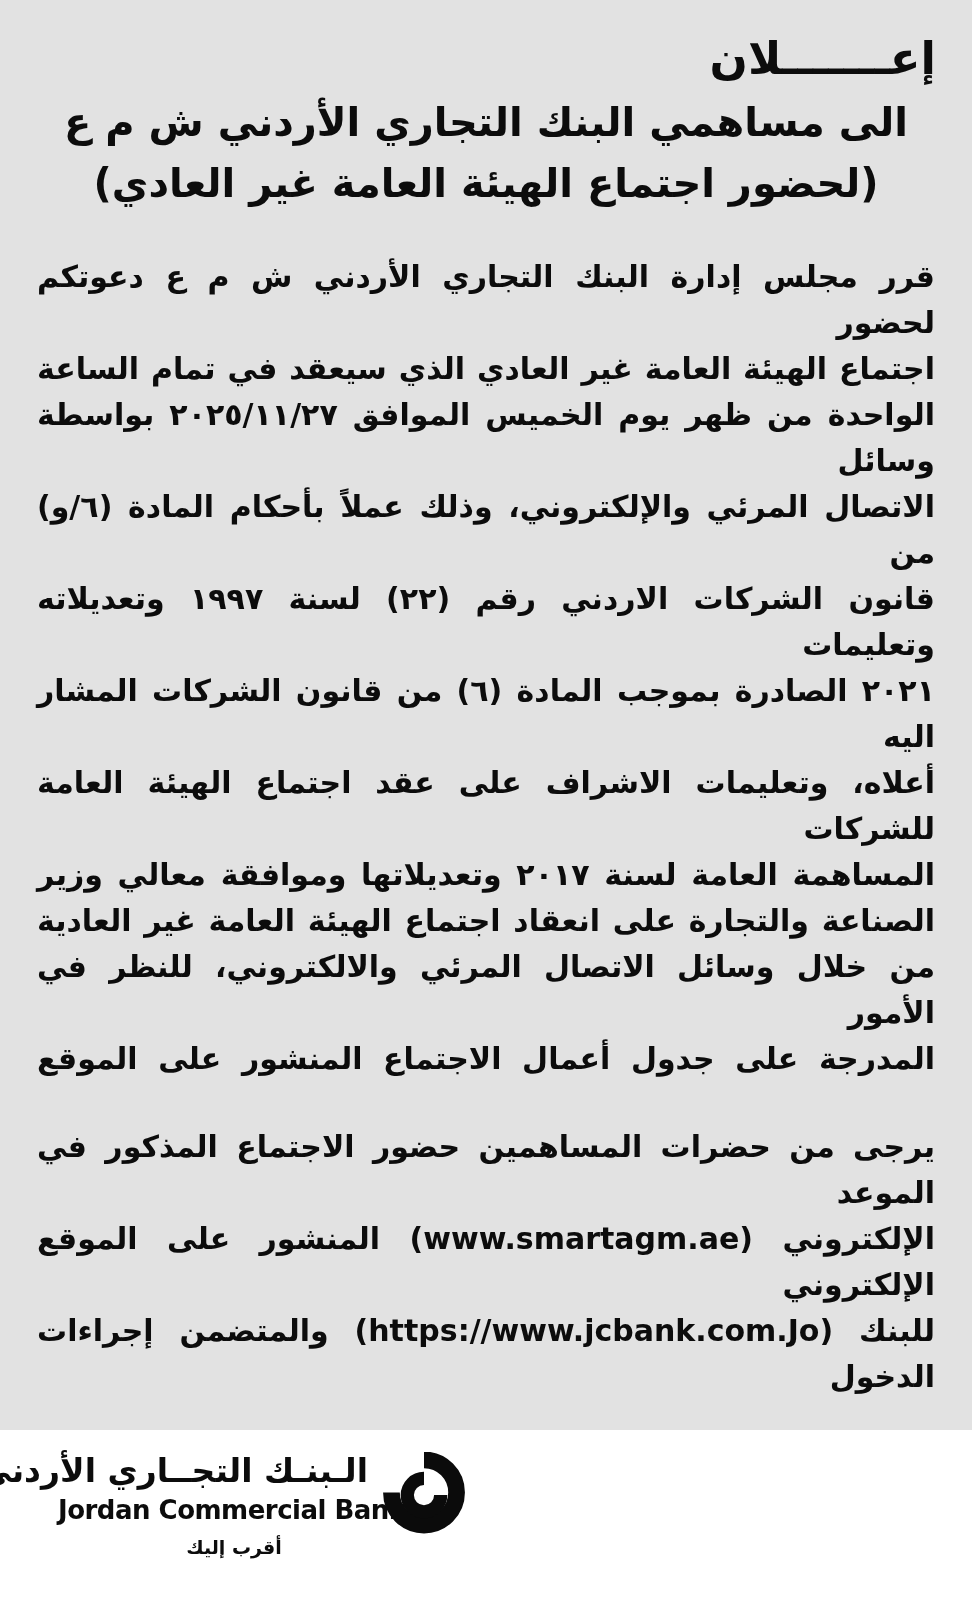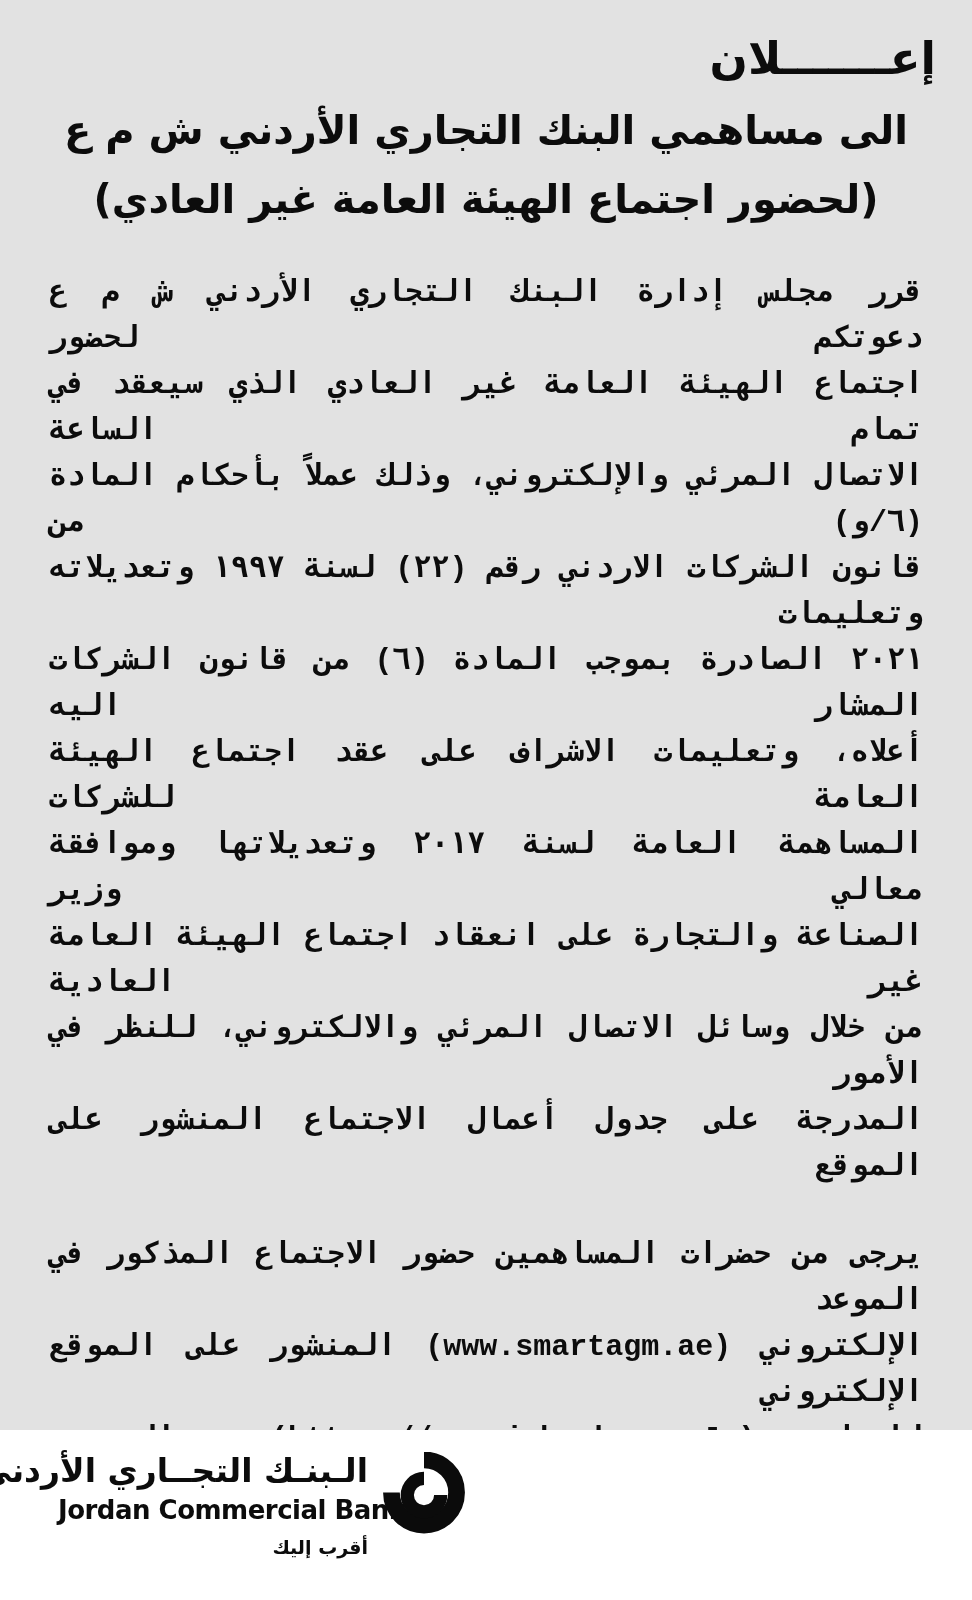--- a/index.html
+++ b/index.html
@@ -8,22 +8,22 @@
     width:972px;height:1600px;
     background:#e2e2e2;
     overflow:hidden;
     font-family:"DejaVu Sans",sans-serif;
     font-weight:700;
     color:#0c0c0c;
     direction:rtl;
   }
   .content{padding:24px 36px 0 36px;}
   .title{font-size:45px;line-height:58px;margin:6px 0 2px 0;}
-  .subtitle{font-size:40px;line-height:53px;text-align:center;margin:16px;font-weight:700;}
-  .para{margin:13px;font-family:Liberation Mono, monospace;}
+  .subtitle{font-size:40px;line-height:53px;text-align:center;margin:8px;font-weight:700;}
+  .para{margin:1px;}
   .para.p1{margin-top:44px;}
   .para.p2{margin-top:42px;}
   .ln{
     font-size:30px;line-height:46px;
     text-align:justify;text-align-last:justify;
     word-spacing:1px;
   }
   .ln.last{text-align:right;text-align-last:right;}
   .footer{
     position:absolute;left:0;bottom:0;
@@ -31,35 +31,36 @@
     background:#ffffff;
   }
   .logo-row{
     display:flex;align-items:flex-start;
     padding:20px 0 0 58px;
     direction:ltr;
   }
   .names{width:310px;}
   .bank-ar{font-size:33px;line-height:42px;text-align:center;direction:rtl;white-space:nowrap;}
   .bank-en{font-size:26px;line-height:36px;text-align:center;direction:ltr;white-space:nowrap;letter-spacing:-0.5px;}
-  .bank-tag{font-size:19px;line-height:30px;text-align:right;direction:rtl;margin-top:4px;margin-left:42px;}
+  .bank-tag{font-size:19px;line-height:30px;text-align:center;direction:rtl;margin-top:4px;margin-left:42px;}
   .mark{margin-left:12px;margin-top:2px;}
 </style>
 </head>
 <body>
 
 <div class="content">
 
   <h1 class="title">إعـــــــلان</h1>
   <h2 class="subtitle">الى مساهمي البنك التجاري الأردني ش م ع</h2>
   <h2 class="subtitle">(لحضور اجتماع الهيئة العامة غير العادي)</h2>
 
   <div class="para p1">
     <div class="ln">قرر مجلس إدارة البنك التجاري الأردني ش م ع دعوتكم لحضور</div>
     <div class="ln">اجتماع الهيئة العامة غير العادي الذي سيعقد في تمام الساعة</div>
+    <div class="ln">الواحدة من ظهر يوم الخميس الموافق ٢٠٢٥/١١/٢٧ بواسطة وسائل</div>
     <div class="ln">الاتصال المرئي والإلكتروني، وذلك عملاً بأحكام المادة (٦/و) من</div>
     <div class="ln">قانون الشركات الاردني رقم (٢٢) لسنة ١٩٩٧ وتعديلاته وتعليمات</div>
     <div class="ln">٢٠٢١ الصادرة بموجب المادة (٦) من قانون الشركات المشار اليه</div>
     <div class="ln">أعلاه، وتعليمات الاشراف على عقد اجتماع الهيئة العامة للشركات</div>
     <div class="ln">المساهمة العامة لسنة ٢٠١٧ وتعديلاتها وموافقة معالي وزير</div>
     <div class="ln">الصناعة والتجارة على انعقاد اجتماع الهيئة العامة غير العادية</div>
     <div class="ln">من خلال وسائل الاتصال المرئي والالكتروني، للنظر في الأمور</div>
     <div class="ln">المدرجة على جدول أعمال الاجتماع المنشور على الموقع</div>
   </div>
 

